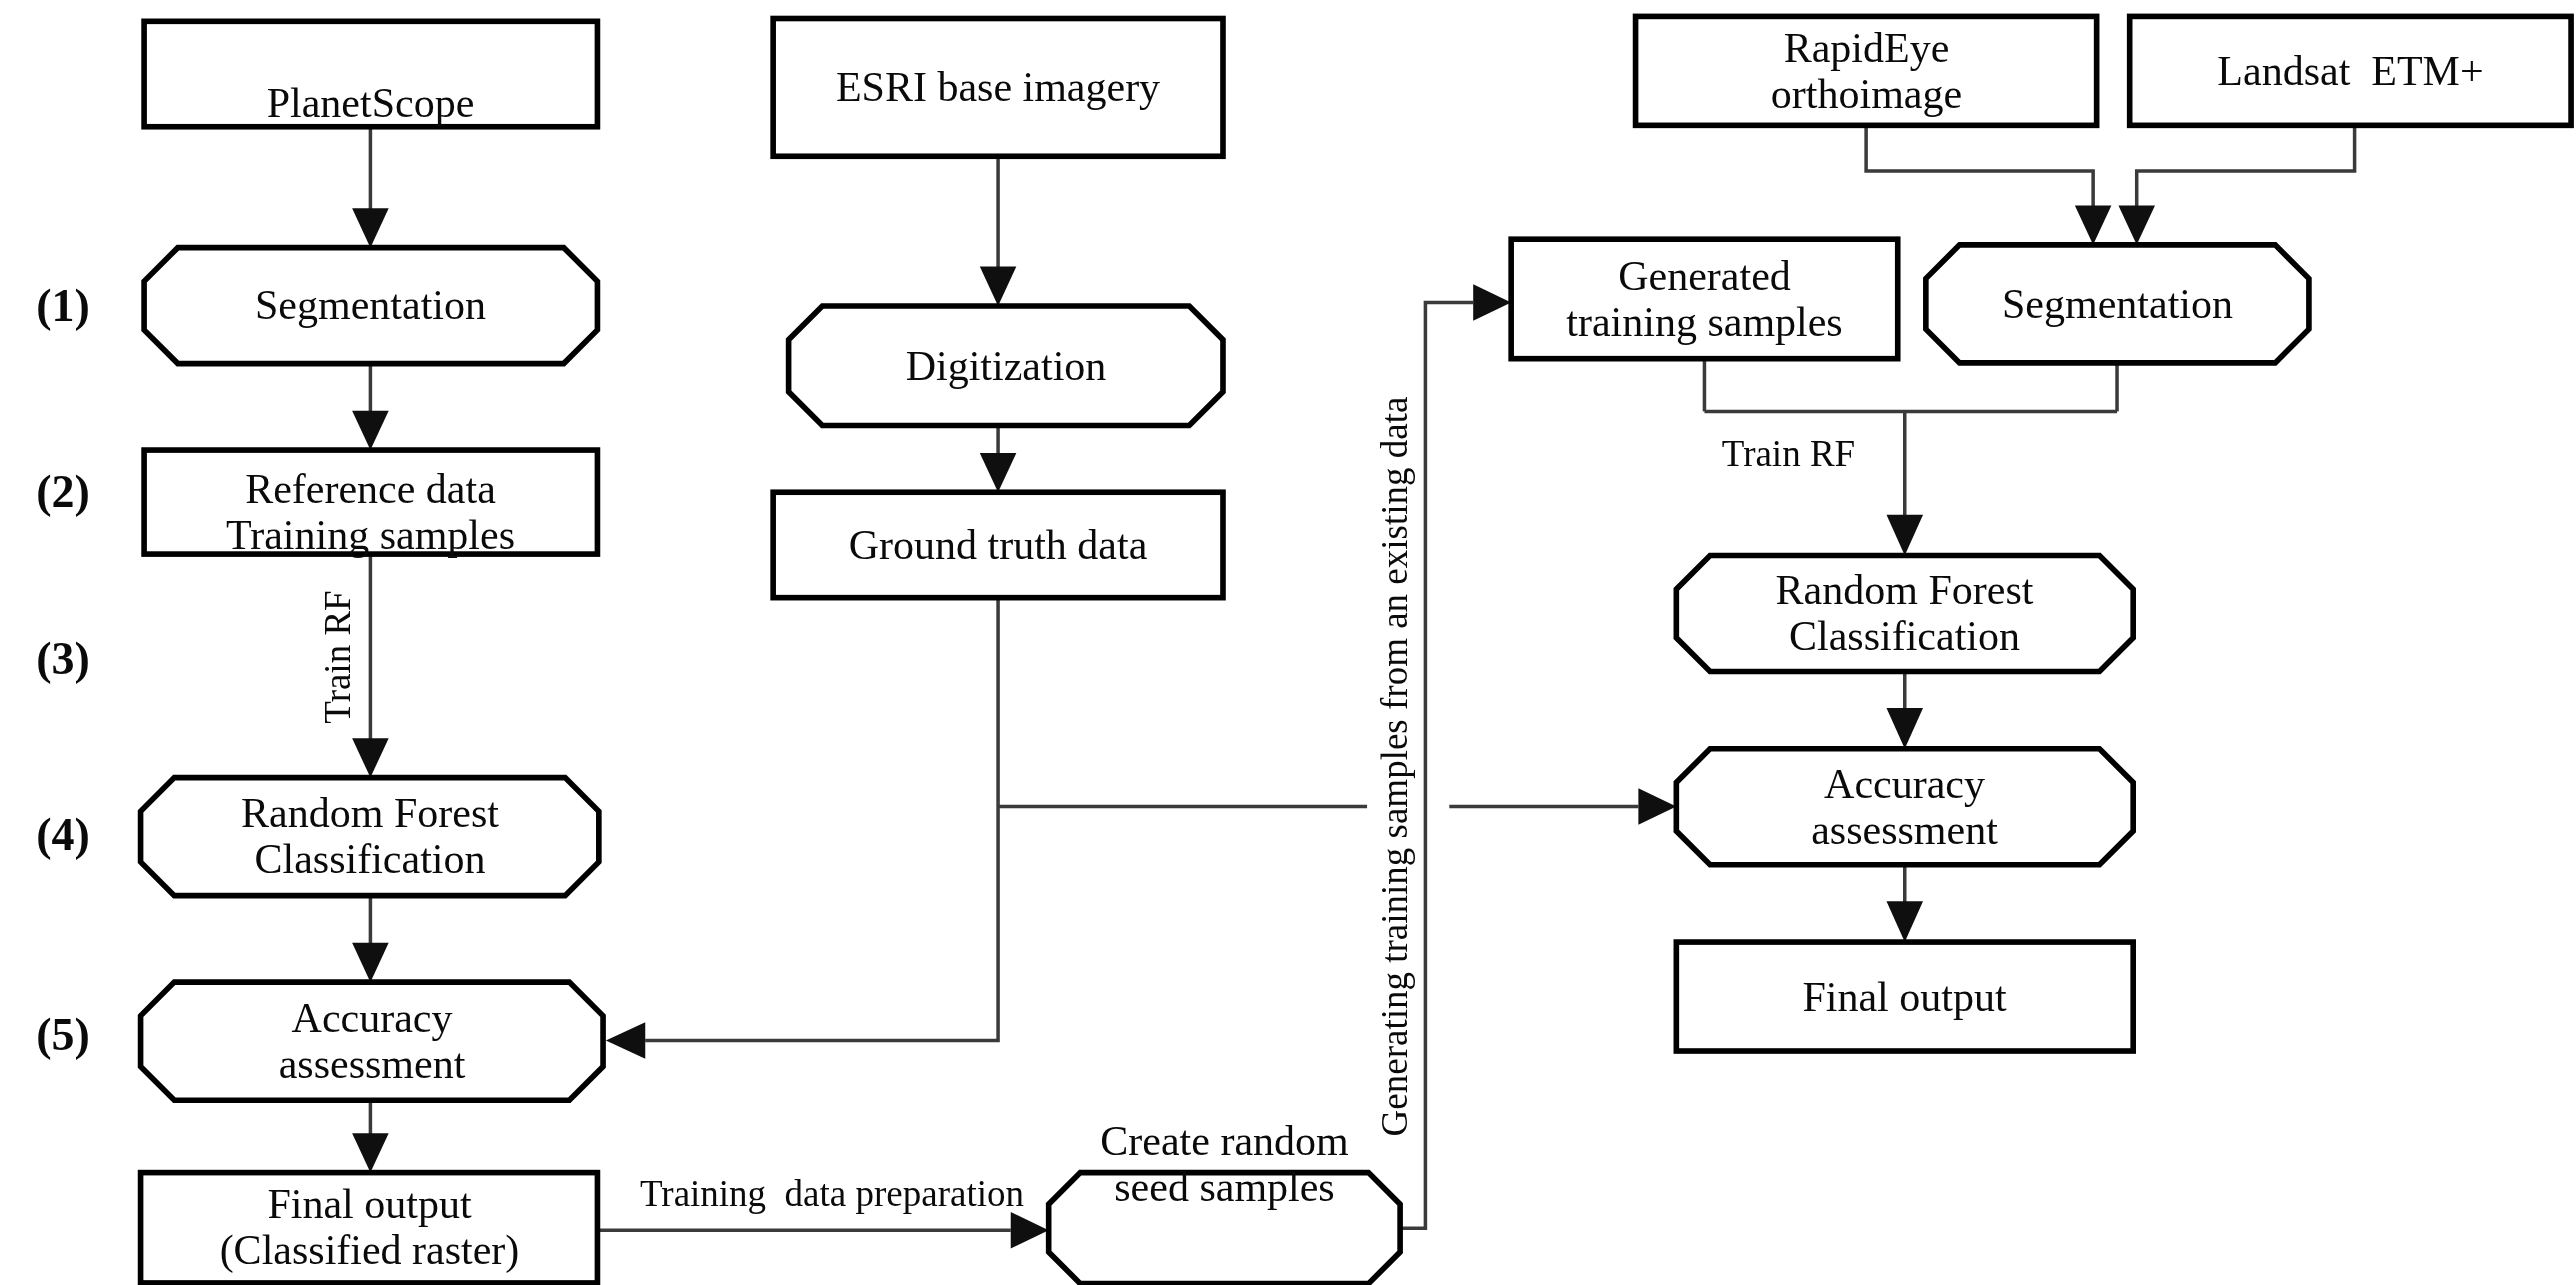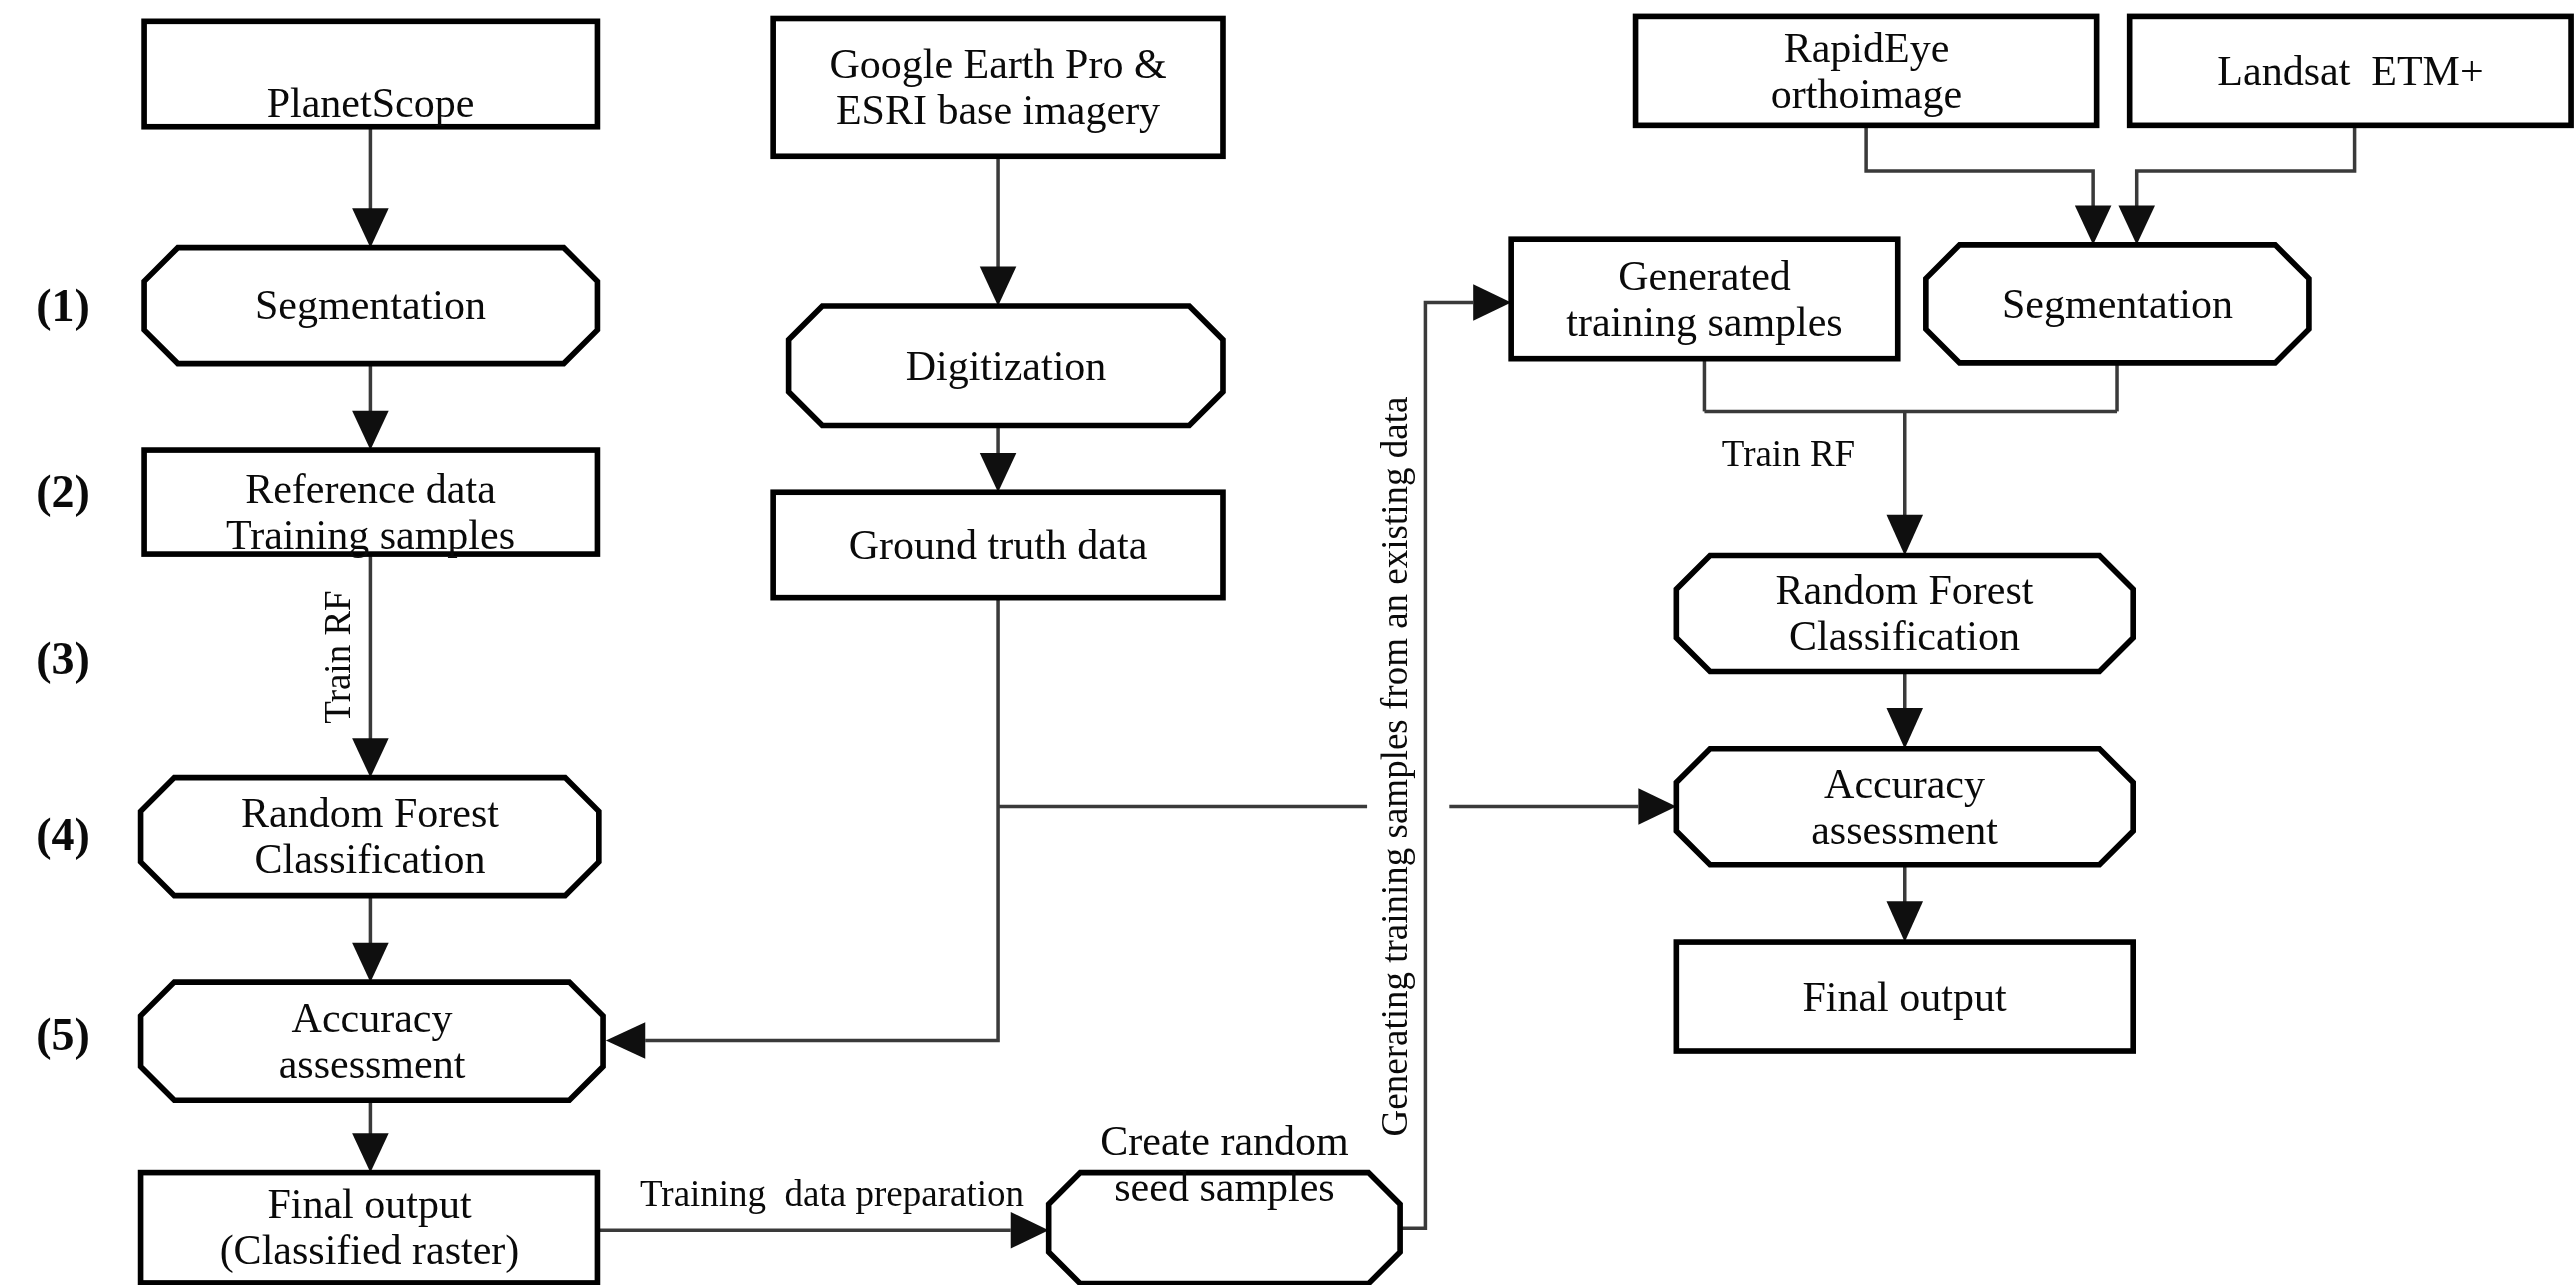--- a/index.html
+++ b/index.html
@@ -158,21 +158,20 @@
   <div class="lbl step" style="left:3.5px; top:278px; width:119px; height:56px;"><span>(1)</span></div>
   <div class="lbl step" style="left:3.5px; top:464px; width:119px; height:56px;"><span>(2)</span></div>
   <div class="lbl step" style="left:3.5px; top:631px; width:119px; height:56px;"><span>(3)</span></div>
   <div class="lbl step" style="left:3.5px; top:807px; width:119px; height:56px;"><span>(4)</span></div>
   <div class="lbl step" style="left:3.5px; top:1007px; width:119px; height:56px;"><span>(5)</span></div>
 
   <div class="lbl" style="left:144px; top:21px; width:453px; height:105px;justify-content:flex-end;">
     <span>PlanetScope</span>
   </div>
   <div class="lbl" style="left:773px; top:18.3px; width:450px; height:138px;">
-    <span>Google Earth Pro &amp;</span>
     <span>ESRI base imagery</span>
   </div>
   <div class="lbl" style="left:1636px; top:16px; width:461px; height:109px;">
     <span>RapidEye</span>
     <span>orthoimage</span>
   </div>
   <div class="lbl" style="left:2130px; top:16px; width:441px; height:109px;text-align:center;">
     <span>Landsat  ETM+</span>
   </div>
   <div class="lbl" style="left:144px; top:247px; width:453px; height:116px;">

